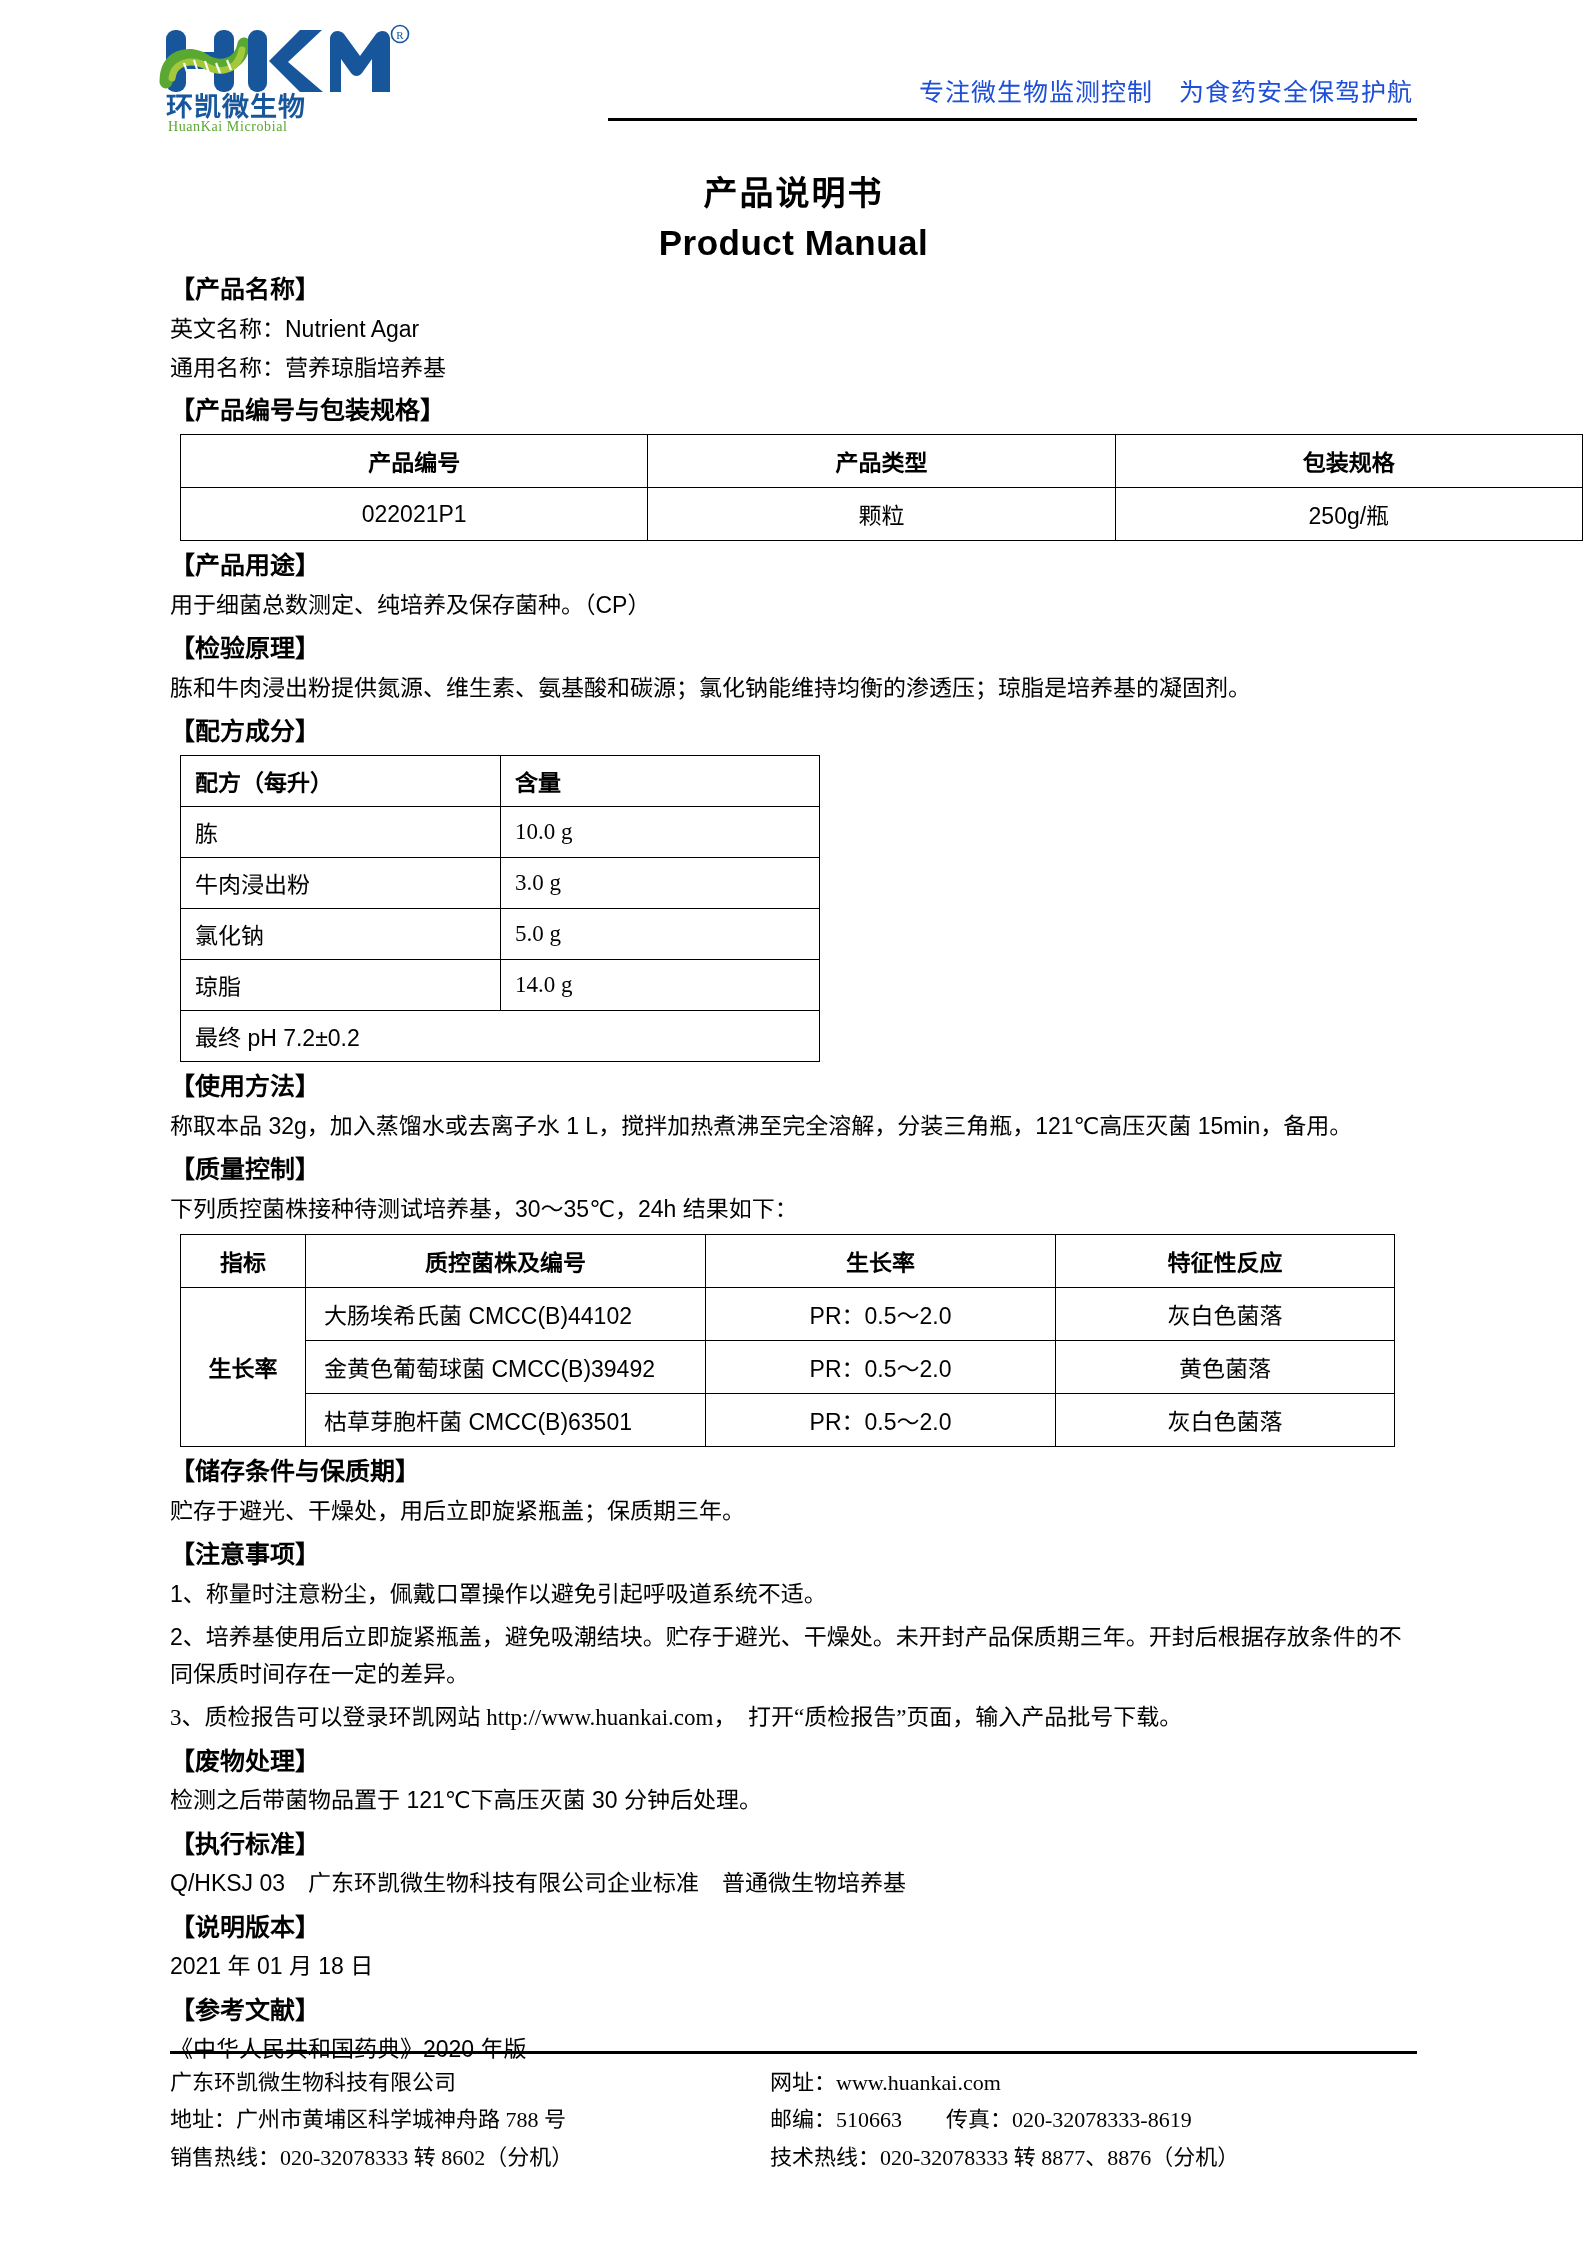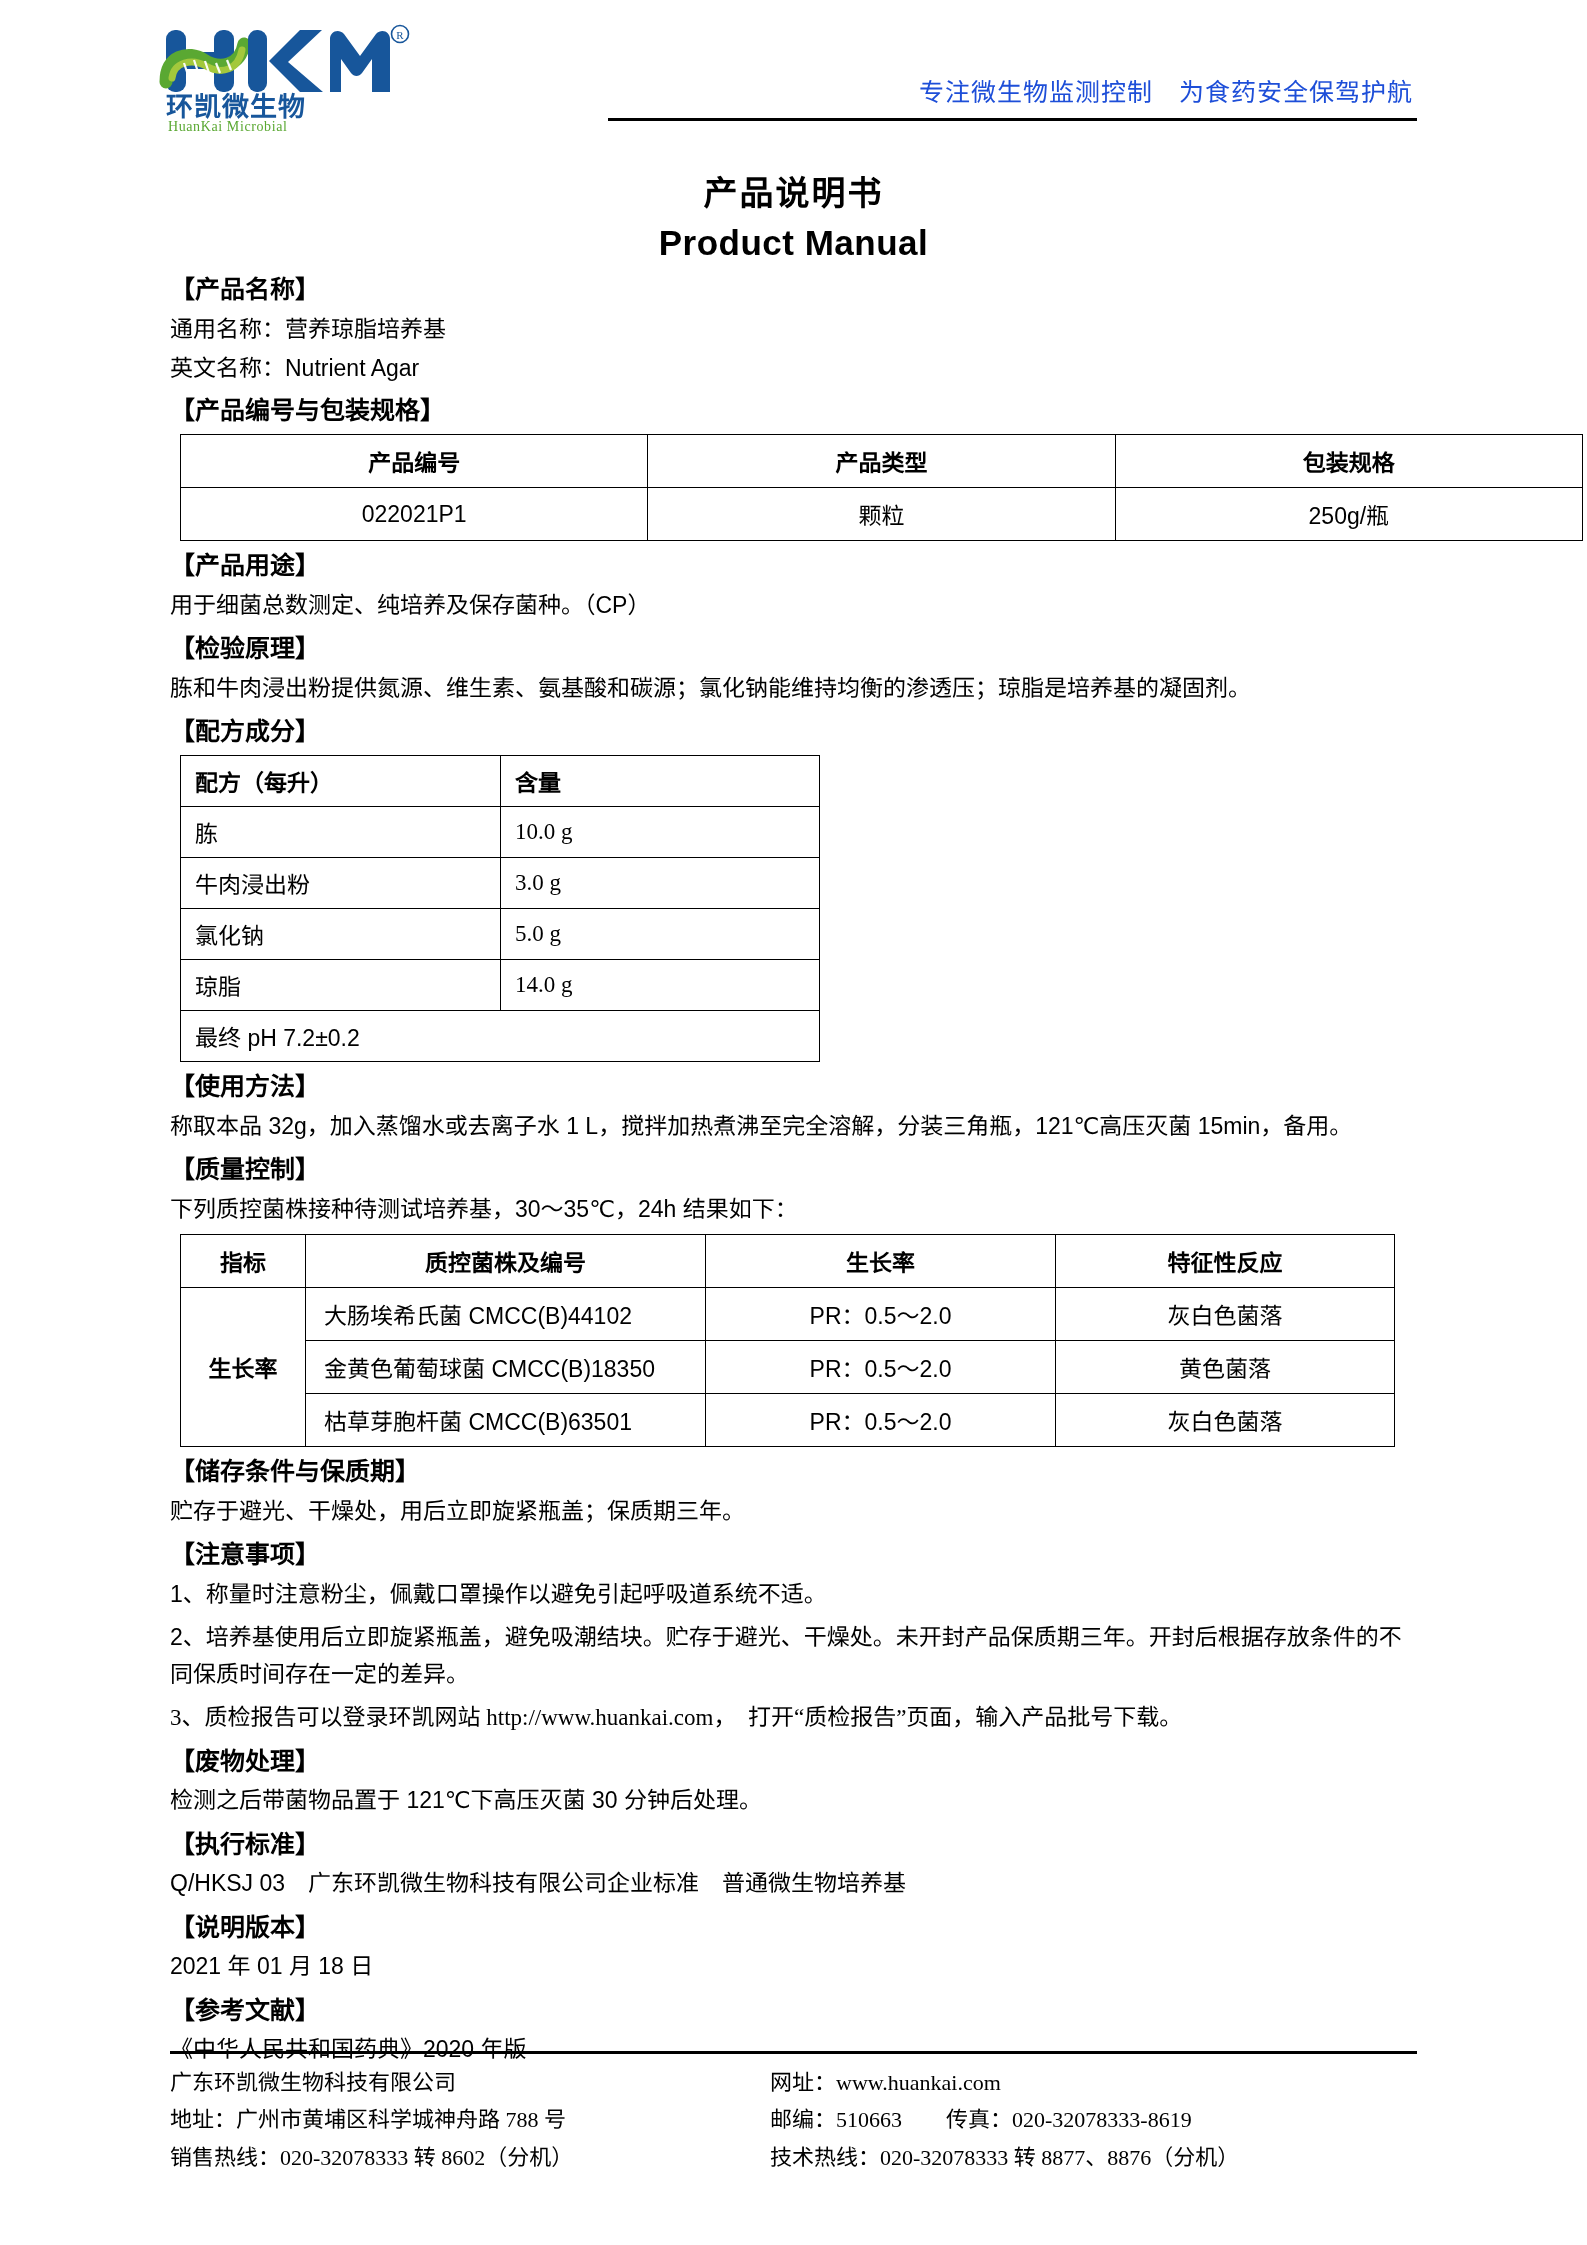--- a/index.html
+++ b/index.html
@@ -217,24 +217,24 @@
       <div class="tagline">专注微生物监测控制　为食药安全保驾护航</div>
     </div>
     <div class="header-rule"></div>
   </div>
 
   <div class="title-zh">产品说明书</div>
   <div class="title-en">Product Manual</div>
 
   <div class="sec-head">【产品名称】</div>
   <div class="name-line">
-    <span>通用名称：</span><span>营养琼脂培养基</span>
+    <span>英文名称：</span><span>Nutrient Agar</span>
   </div>
   <div class="name-line">
-    <span>英文名称：</span><span>Nutrient Agar</span>
+    <span>通用名称：</span><span>营养琼脂培养基</span>
   </div>
 
   <div class="sec-head">【产品编号与包装规格】</div>
   <table class="tbl-code">
     <thead>
       <tr>
         <th>产品编号</th>
         <th>产品类型</th>
         <th>包装规格</th>
       </tr>
@@ -310,21 +310,21 @@
       </tr>
     </thead>
     <tbody>
       <tr>
         <td class="ind" rowspan="3">生长率</td>
         <td class="strain">大肠埃希氏菌 CMCC(B)44102</td>
         <td>PR：0.5～2.0</td>
         <td>灰白色菌落</td>
       </tr>
       <tr>
-        <td class="strain">金黄色葡萄球菌 CMCC(B)18350</td>
+        <td class="strain">金黄色葡萄球菌 CMCC(B)39492</td>
         <td>PR：0.5～2.0</td>
         <td>黄色菌落</td>
       </tr>
       <tr>
         <td class="strain">枯草芽胞杆菌 CMCC(B)63501</td>
         <td>PR：0.5～2.0</td>
         <td>灰白色菌落</td>
       </tr>
     </tbody>
   </table>

